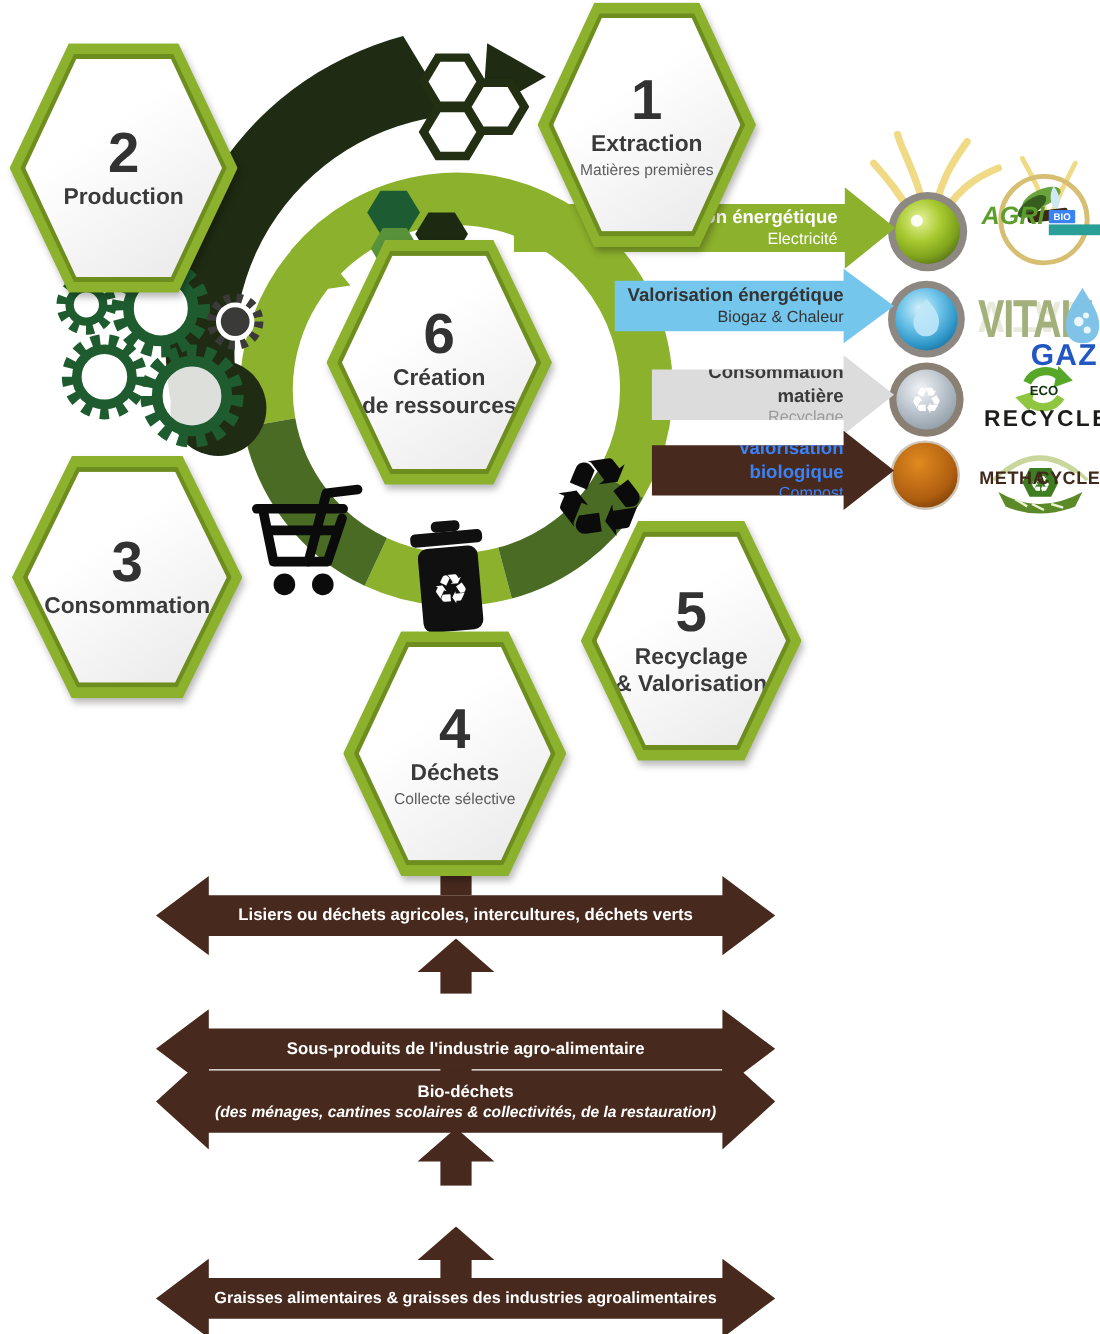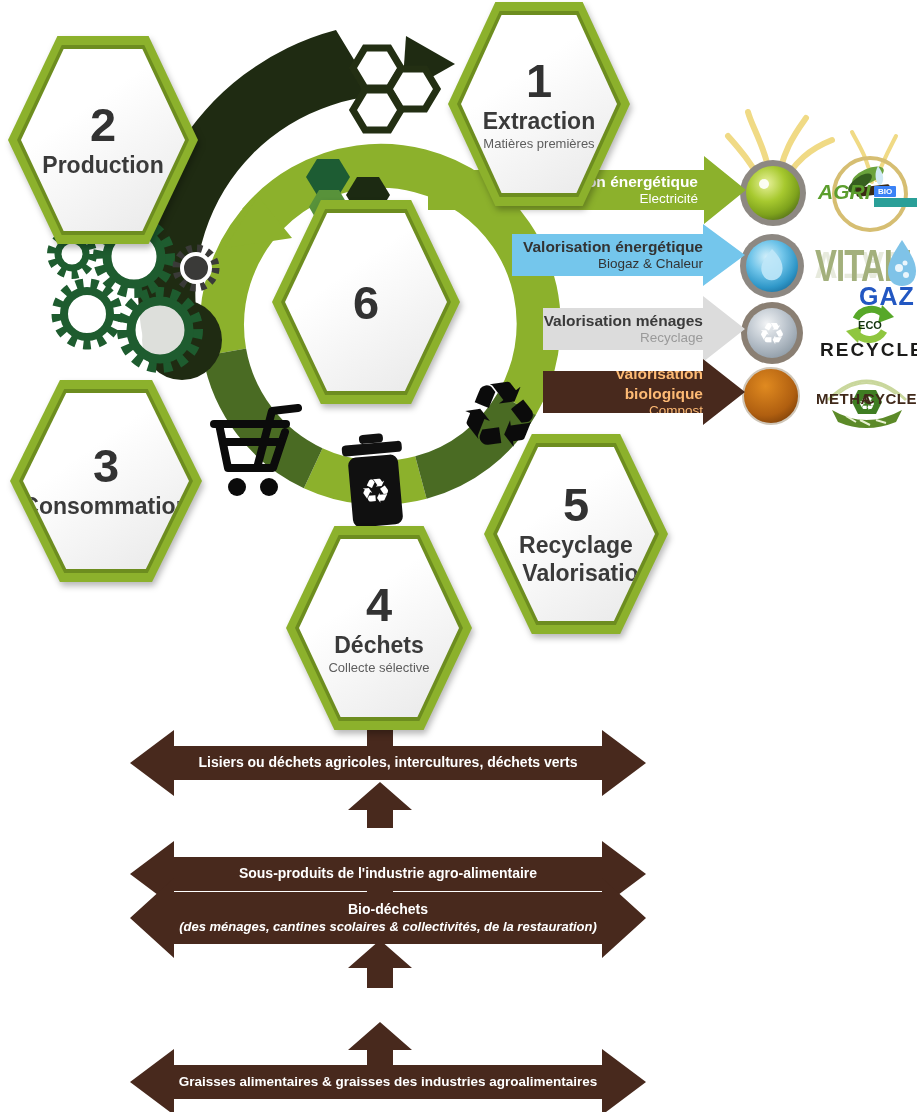--- a/index.html
+++ b/index.html
@@ -9,21 +9,21 @@
   
   .hex{position:absolute;z-index:3;filter:drop-shadow(2px 4px 3px rgba(0,0,0,.28));}
   .hex-green{position:absolute;inset:0;background:#8CB12C;
              clip-path:polygon(26% 0%,74% 0%,100% 50%,74% 100%,26% 100%,0% 50%);}
   .hex-edge{position:absolute;inset:9px;background:#6d8d1f;
             clip-path:polygon(26% 0%,74% 0%,100% 50%,74% 100%,26% 100%,0% 50%);}
   .hex-white{position:absolute;inset:13px;background:linear-gradient(145deg,#ffffff 35%,#e8e8e8 100%);
              clip-path:polygon(26% 0%,74% 0%,100% 50%,74% 100%,26% 100%,0% 50%);
              display:flex;flex-direction:column;align-items:center;justify-content:center;text-align:center;}
   .hex-num{font-size:47px;font-weight:bold;color:#323232;line-height:1;}
-  .hex-title{font-size:23px;font-weight:bold;color:#3a3a3a;line-height:1.18;white-space:pre-line;margin-top:4px;}
+  .hex-title{font-size:19px;font-weight:bold;color:#3a3a3a;line-height:1.18;white-space:pre-line;margin-top:4px;}
   .hex-sub{font-size:13px;color:#5d5d5d;margin-top:1px;}
   
   .v-arrow{position:absolute;z-index:2;display:flex;flex-direction:column;justify-content:center;
            text-align:right;line-height:1.25;}
   .v-title{font-size:15.5px;font-weight:bold;}
   .v-sub{font-size:13.5px;}
   
   .d-arrow{position:absolute;left:130px;width:516px;height:66px;background:#48291D;z-index:2;
            clip-path:polygon(0 33px,44px 0,44px 16px,472px 16px,472px 0,516px 33px,472px 66px,472px 50px,44px 50px,44px 66px);
            display:flex;flex-direction:column;align-items:center;justify-content:center;text-align:left;color:#fff;}
@@ -176,24 +176,24 @@
     <div class="v-title">Valorisation énergétique</div>
     <div class="v-sub">Electricité</div>
   </div>
   <div class="v-arrow" style="left:512px;top:224px;width:233px;height:62px;background:#74C6EC;color:#333;padding-right:42px;box-sizing:border-box;
               clip-path:polygon(0 10px,191px 10px,191px 0,233px 31px,191px 62px,191px 52px,0 52px);">
     <div class="v-title">Valorisation énergétique</div>
     <div class="v-sub">Biogaz &amp; Chaleur</div>
   </div>
   <div class="v-arrow" style="left:543px;top:296px;width:202px;height:66px;background:#DCDCDC;color:#3a3a3a;padding-right:42px;box-sizing:border-box;
               clip-path:polygon(0 12px,160px 12px,160px 0,202px 33px,160px 66px,160px 54px,0 54px);">
-    <div class="v-title">Valorisation ménages</div>
+    <div class="v-title">Consommation matière</div>
     <div class="v-sub" style="color:#9a9a9a">Recyclage</div>
   </div>
-  <div class="v-arrow" style="left:543px;top:359px;width:202px;height:66px;background:#48291D;color:#fdba74;padding-right:42px;box-sizing:border-box;
+  <div class="v-arrow" style="left:543px;top:359px;width:202px;height:66px;background:#48291D;color:#3b82f6;padding-right:42px;box-sizing:border-box;
               clip-path:polygon(0 12px,160px 12px,160px 0,202px 33px,160px 66px,160px 54px,0 54px);">
     <div class="v-title">Valorisation biologique</div>
     <div class="v-sub">Compost</div>
   </div>
 
   <div class="hex" style="left:448px;top:2px;width:182px;height:204px;">
     <div class="hex-green"></div>
       <div class="hex-edge"></div>
     <div class="hex-white">
       <div class="hex-num">1</div>
@@ -233,20 +233,22 @@
       <div class="hex-num">5</div>
       <div class="hex-title">Recyclage
 &amp; Valorisation</div>
     </div>
   </div>
   <div class="hex" style="left:272px;top:200px;width:188px;height:204px;">
     <div class="hex-green"></div>
       <div class="hex-edge"></div>
     <div class="hex-white">
       <div class="hex-num">6</div>
+      <div class="hex-title">Création
+de ressources</div>
     </div>
   </div>
 
   <div class="up-arrow" style="top:694px;height:52px;"></div>
   <div class="d-arrow" style="top:730px;">
     <div class="d-line1">Lisiers ou déchets agricoles, intercultures, déchets verts</div>
   </div>
   <div class="up-arrow" style="top:782px;height:46px;"></div>
   <div class="d-arrow" style="top:841px;">
     <div class="d-line1">Sous-produits de l'industrie agro-alimentaire</div>
@@ -255,21 +257,21 @@
   <div class="d-arrow tall" style="top:878px;">
     <div class="d-line1">Bio-déchets</div>
     <div class="d-line2">(des ménages, cantines scolaires &amp; collectivités, de la restauration)</div>
   </div>
   <div class="up-arrow" style="top:940px;height:48px;"></div>
   <div class="up-arrow" style="top:1022px;height:50px;"></div>
   <div class="d-arrow" style="top:1049px;">
     <div class="d-line1" style="font-size:13.5px">Graisses alimentaires &amp; graisses des industries agroalimentaires</div>
   </div>
 
-  <div class="logo" style="left:818px;top:148px;width:100px;height:86px;">
+  <div class="logo" style="left:818px;top:137px;width:100px;height:86px;">
     <svg width="100" height="86">
       <circle cx="52" cy="46" r="36" fill="none" stroke="#d6be72" stroke-width="4"></circle>
       <ellipse cx="50" cy="28" rx="17" ry="7" fill="#6aa23c" transform="rotate(-24 50 28)"></ellipse>
       <ellipse cx="42" cy="35" rx="14" ry="6" fill="#365f1f" transform="rotate(-36 42 35)"></ellipse>
       <path d="M60 18 C66 26 67 33 62 38 C57 34 56 25 60 18 Z" fill="#cfe9f4"></path>
       <rect x="38" y="38" width="34" height="9" rx="2" fill="#3a2a16" transform="rotate(-7 55 42)"></rect>
     </svg>
     <span class="agri-name">AGRI</span>
     <span class="agri-bio">BIO</span>
     <span class="agri-bar"></span>

